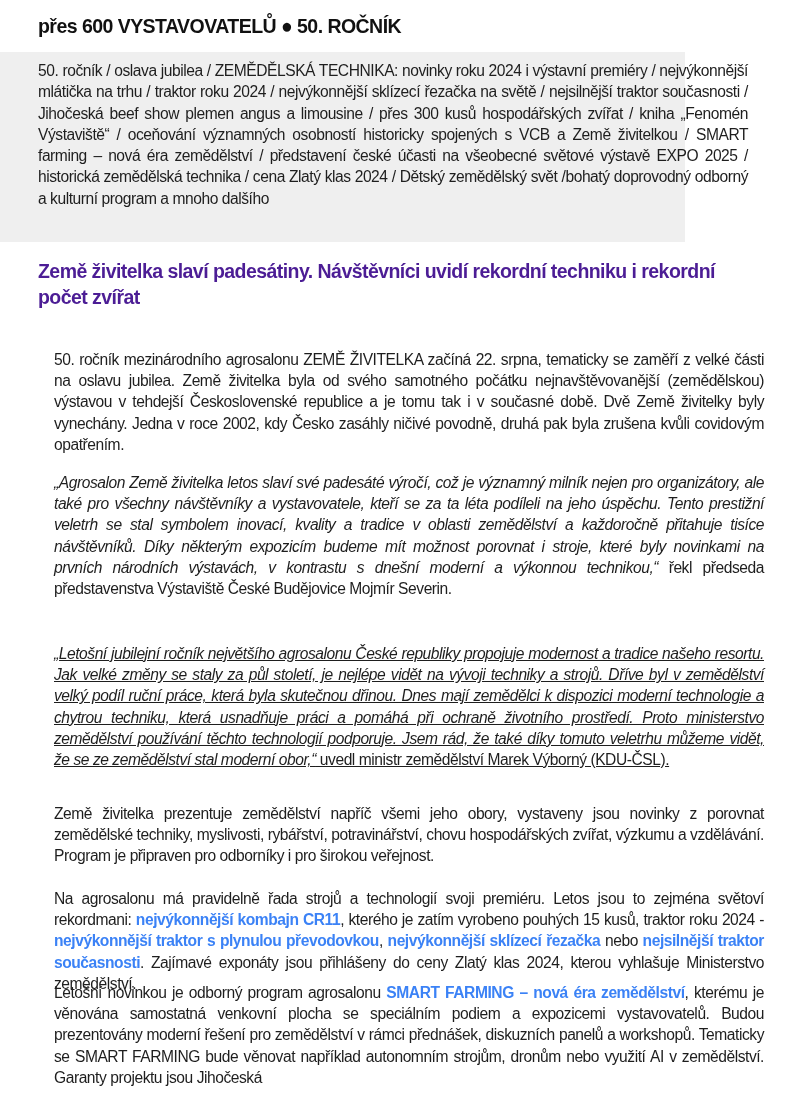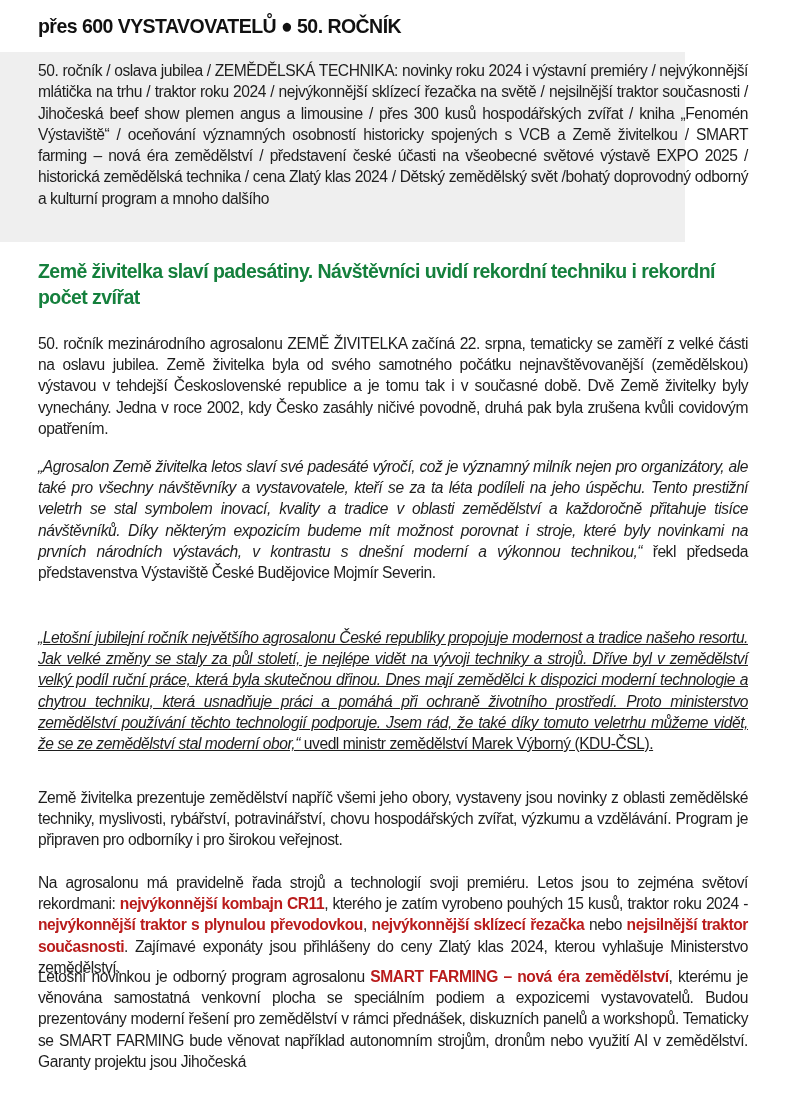--- a/index.html
+++ b/index.html
@@ -19,29 +19,29 @@
       position: absolute; left: 0; top: 52px; width: 685px; height: 190px;
       background: #efefef;
     }
     .info-text {
       position: absolute; left: 38px; top: 8px; width: 710px;
       font-size: 15.6px; line-height: 21.3px; text-align: justify;
       letter-spacing: -0.45px; word-spacing: 0px;
     }
     .article-title {
       position: absolute; left: 38px; top: 259px; width: 720px;
-      font-size: 19.5px; line-height: 25.5px; font-weight: bold; color: #15803d;
+      font-size: 19.5px; line-height: 25.5px; font-weight: bold; color: #4c1d95;
       letter-spacing: -0.55px;
     }
     .para {
       position: absolute; left: 38px; width: 710px;
       font-size: 15.6px; line-height: 21.2px; text-align: justify;
-      letter-spacing: -0.45px; margin: 0;
+      letter-spacing: -0.45px; margin: 16px;
     }
-    .para b { font-weight: bold; color: #b91c1c; }
+    .para b { font-weight: bold; color: #3b82f6; }
     #p1 { top: 333px; }
     #p2 { top: 456px; }
     #p3 { top: 627px; text-decoration: underline; }
     #p4 { top: 787px; }
     #p5 { top: 872px; }
     #p6 { top: 966px; }
   </style>
 </head>
 <body>
 
@@ -54,21 +54,21 @@
   </div>
 
   <h1 class="article-title" style="margin:0;">Země živitelka slaví padesátiny. Návštěvníci uvidí rekordní techniku i rekordní počet zvířat</h1>
 
   <p class="para" id="p1">50. ročník mezinárodního agrosalonu ZEMĚ ŽIVITELKA začíná 22. srpna, tematicky se zaměří z velké části na oslavu jubilea. Země živitelka byla od svého samotného počátku nejnavštěvovanější (zemědělskou) výstavou v tehdejší Československé republice a je tomu tak i v současné době. Dvě Země živitelky byly vynechány. Jedna v roce 2002, kdy Česko zasáhly ničivé povodně, druhá pak byla zrušena kvůli covidovým opatřením.</p>
 
   <p class="para" id="p2"><i>„Agrosalon Země živitelka letos slaví své padesáté výročí, což je významný milník nejen pro organizátory, ale také pro všechny návštěvníky a vystavovatele, kteří se za ta léta podíleli na jeho úspěchu. Tento prestižní veletrh se stal symbolem inovací, kvality a tradice v oblasti zemědělství a každoročně přitahuje tisíce návštěvníků. Díky některým expozicím budeme mít možnost porovnat i stroje, které byly novinkami na prvních národních výstavách, v kontrastu s dnešní moderní a výkonnou technikou,“</i><span> řekl předseda představenstva Výstaviště České Budějovice Mojmír Severin.</span></p>
 
   <p class="para" id="p3"><i>„Letošní jubilejní ročník největšího agrosalonu České republiky propojuje modernost a tradice našeho resortu. Jak velké změny se staly za půl století, je nejlépe vidět na vývoji techniky a strojů. Dříve byl v zemědělství velký podíl ruční práce, která byla skutečnou dřinou. Dnes mají zemědělci k dispozici moderní technologie a chytrou techniku, která usnadňuje práci a pomáhá při ochraně životního prostředí. Proto ministerstvo zemědělství používání těchto technologií podporuje. Jsem rád, že také díky tomuto veletrhu můžeme vidět, že se ze zemědělství stal moderní obor,“</i><span> uvedl ministr zemědělství Marek Výborný (KDU-ČSL).</span></p>
 
-  <p class="para" id="p4">Země živitelka prezentuje zemědělství napříč všemi jeho obory, vystaveny jsou novinky z oblasti zemědělské techniky, myslivosti, rybářství, potravinářství, chovu hospodářských zvířat, výzkumu a vzdělávání. Program je připraven pro odborníky i pro širokou veřejnost.</p>
+  <p class="para" id="p4">Země živitelka prezentuje zemědělství napříč všemi jeho obory, vystaveny jsou novinky z porovnat zemědělské techniky, myslivosti, rybářství, potravinářství, chovu hospodářských zvířat, výzkumu a vzdělávání. Program je připraven pro odborníky i pro širokou veřejnost.</p>
 
   <p class="para" id="p5">
     <span>Na agrosalonu má pravidelně řada strojů a technologií svoji premiéru.  Letos jsou to zejména světoví rekordmani:  </span><b>nejvýkonnější kombajn CR11</b><span>, kterého je zatím vyrobeno pouhých 15 kusů, traktor roku 2024 - </span><b>nejvýkonnější traktor s plynulou převodovkou</b><span>, </span><b>nejvýkonnější sklízecí řezačka</b><span> nebo </span><b>nejsilnější traktor současnosti</b><span>. Zajímavé exponáty jsou přihlášeny do ceny Zlatý klas 2024, kterou vyhlašuje Ministerstvo zemědělství.</span>
   </p>
 
   <p class="para" id="p6">
     <span>Letošní novinkou je odborný program agrosalonu </span><b>SMART FARMING – nová éra zemědělství</b><span>, kterému je věnována samostatná venkovní plocha se speciálním podiem a expozicemi vystavovatelů. Budou prezentovány moderní řešení pro zemědělství v rámci přednášek, diskuzních panelů a workshopů. Tematicky se SMART FARMING bude věnovat například autonomním strojům, dronům nebo využití AI v zemědělství. Garanty projektu jsou Jihočeská</span>
   </p>
 
 </div>

